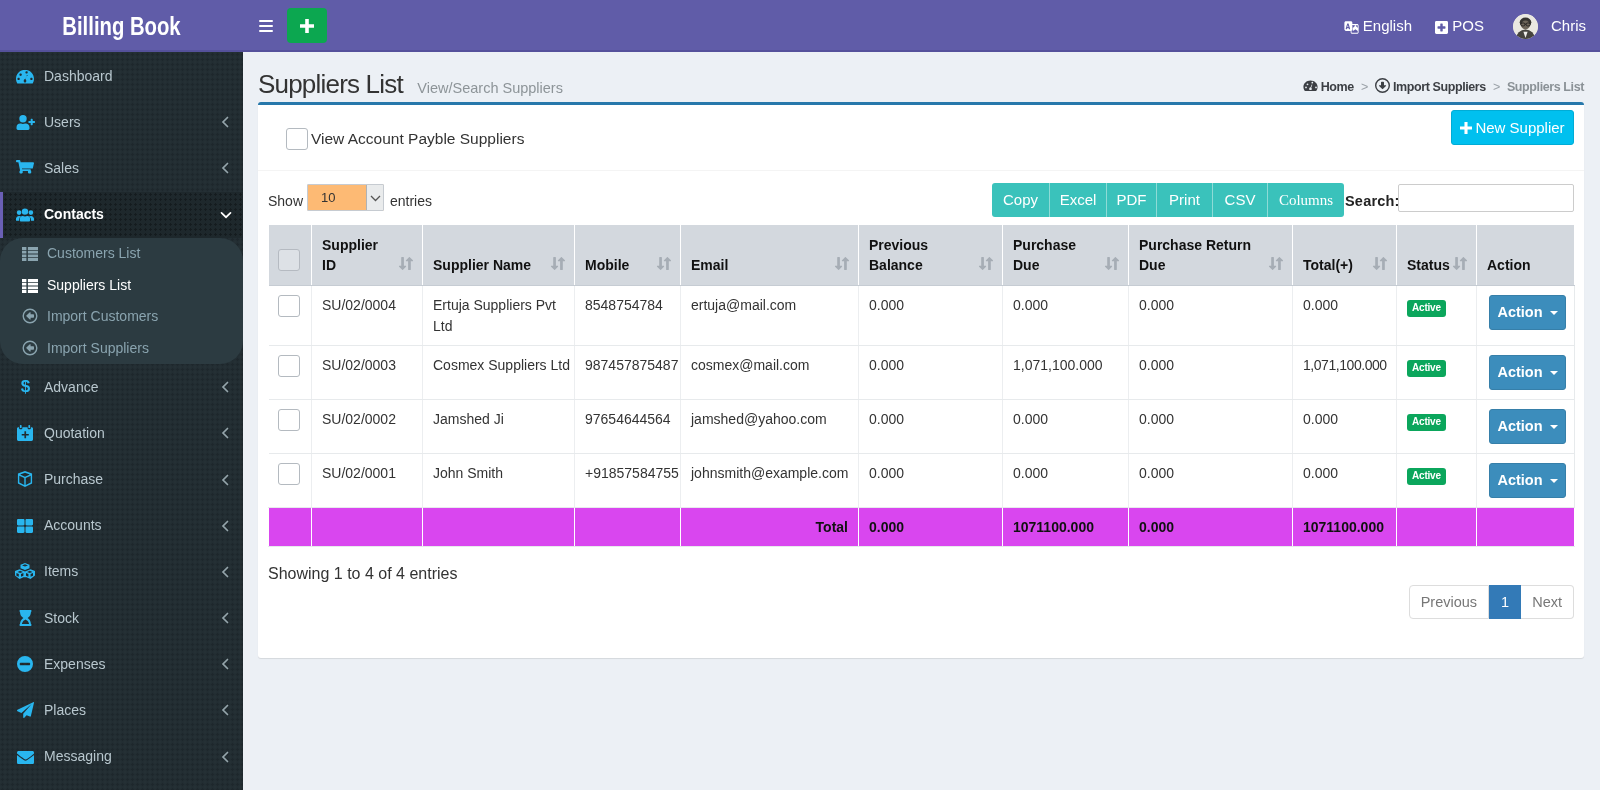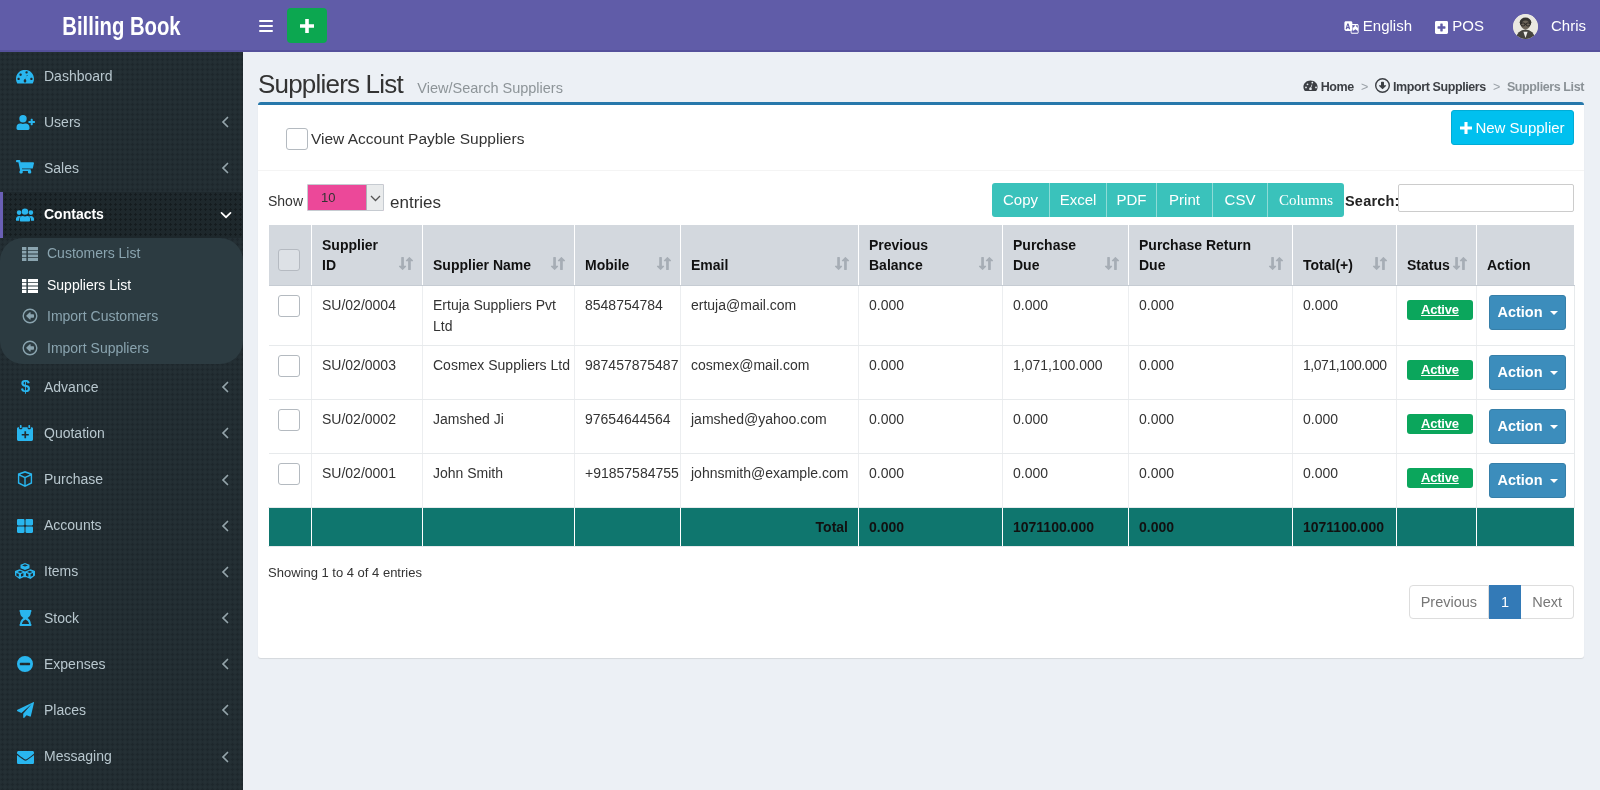--- a/index.html
+++ b/index.html
@@ -44,49 +44,49 @@
 
 
 .box { position:absolute; left:15px; top:50px; width:1326px; height:556px; background:#fff; border-top:3px solid #2778ab; border-radius:3px; box-shadow:0 1px 1px rgba(0,0,0,0.1); }
 .cb { position:absolute; width:22px; height:22px; background:#fff; border:1px solid #b4bac0; border-radius:3px; }
 .box-cb { left:28px; top:23px; }
 .box-cb-label { position:absolute; left:53px; top:25px; font-size:15.5px; }
 .btn-new { position:absolute; right:10px; top:5px; width:123px; height:35px; background:#00c0ef; border:1px solid #00acd6; border-radius:3px; color:#fff; font-size:15px; text-align:center; line-height:33px; }
 .box-header-line { position:absolute; left:0; top:65px; width:100%; border-top:1px solid #f4f4f4; }
 
 .show-label { position:absolute; left:10px; top:88px; font-size:14px; }
-.len-select { position:absolute; left:49px; top:79px; width:77px; height:27px; border:1px solid #c6cbd1; background:#ec4899; border-radius:1px; }
+.len-select { position:absolute; left:49px; top:79px; width:77px; height:27px; border:1px solid #c6cbd1; background:#fdba74; border-radius:1px; }
 .len-select .num { position:absolute; left:13px; top:5px; font-size:13px; color:#333; }
 .len-select .arrowbox { position:absolute; right:0; top:0; bottom:0; width:17px; background:#e9ebec; border-left:1px solid #aeb2b6; }
-.entries-label { position:absolute; left:132px; top:88px; font-size:17px; }
+.entries-label { position:absolute; left:132px; top:88px; font-size:14px; }
 
 .dt-buttons { position:absolute; left:734px; top:78px; height:34px; }
 .dt-buttons .btn { float:left; height:34px; background:#3ac2bb; color:#fff; font-size:15px; text-align:center; line-height:34px; border-right:1px solid #8edbd6; }
 .dt-buttons .btn:first-child { border-radius:3px 0 0 3px; }
 .dt-buttons .btn:last-child { border-radius:0 3px 3px 0; border-right:none;font-family:Liberation Serif, serif; }
 .search-label { position:absolute; left:1087px; top:88px; font-size:14.5px; color:#222; font-weight:bold; letter-spacing:0.2px; }
 .search-input { position:absolute; left:1140px; top:79px; width:176px; height:28px; border:1px solid #ccc; border-radius:2px; background:#fff; }
 
 
 .tblwrap { position:absolute; left:10px; top:120px; width:1306px; }
 table.dt { width:1306px; border-collapse:collapse; table-layout:fixed; }
 table.dt th { background:#d3d8de; border-left:1px solid #fff; border-bottom:1px solid #c6ccd3; vertical-align:bottom; text-align:left; padding:9.5px 30px 9.5px 10px; font-size:14px; color:#111; line-height:20.5px; position:relative; }
 table.dt th:first-child { border-left:none; }
 table.dt td { border-left:1px solid #eceef0; border-bottom:1px solid #e7eaec; vertical-align:top; text-align:left; padding:9px 10px; font-size:14px; color:#333; line-height:20.5px; background:#fff; }
 table.dt td:first-child { border-left:none; }
-table.dt tr.totalrow td { background:#0f766e; border-left:1px solid #fff; font-weight:bold; padding:8.5px 10px; color:#111; font-size:14px; }
+table.dt tr.totalrow td { background:#d946ef; border-left:1px solid #fff; font-weight:bold; padding:8.5px 10px; color:#111; font-size:14px; }
 .sorticon { position:absolute; right:8px; bottom:10px; }
 table.dt th:last-child { border-right:1px solid #fff; }
 table.dt td:last-child { border-right:1px solid #e7eaec; }
 table.dt tr.totalrow td:last-child { border-right:1px solid #fff; }
-.badge-active { display:inline-block; margin-top:5px; background:#0ba65c; color:#fff; font-size:13px; font-weight:bold; padding:3px 14px 4px; border-radius:3px; line-height:1; letter-spacing:-0.2px;text-decoration:underline; }
+.badge-active { display:inline-block; margin-top:5px; background:#0ba65c; color:#fff; font-size:10px; font-weight:bold; padding:3px 5px 4px; border-radius:3px; line-height:1; letter-spacing:-0.2px; }
 .btn-action { display:inline-block; margin:0 0 0 2px; width:77px; height:35px; background:#3c8dbc; border:1px solid #367fa9; border-radius:3px; color:#fff; font-size:14.5px; font-weight:bold; text-align:center; line-height:33px; }
 .caret { display:inline-block; width:0; height:0; border-left:4px solid transparent; border-right:4px solid transparent; border-top:4px solid #fff; vertical-align:2px; margin-left:3px; }
 
-.showing-label { position:absolute; left:10px; top:460px; font-size:13px; }
+.showing-label { position:absolute; left:10px; top:460px; font-size:16px; }
 .paginate { position:absolute; right:10px; top:480px; height:46px; }
 .paginate a { float:left; height:34px; line-height:32px; padding:0 11px; border:1px solid #ddd; background:#fff; color:#777; font-size:14.5px; text-decoration:none; }
 .paginate a.prev { border-radius:4px 0 0 4px; }
 .paginate a.next { border-radius:0 4px 4px 0; border-left:none; }
 .paginate a.cur { background:#337ab7; border-color:#337ab7; color:#fff; }
 </style>
 </head>
 <body>
 
 <div class="main-header">

